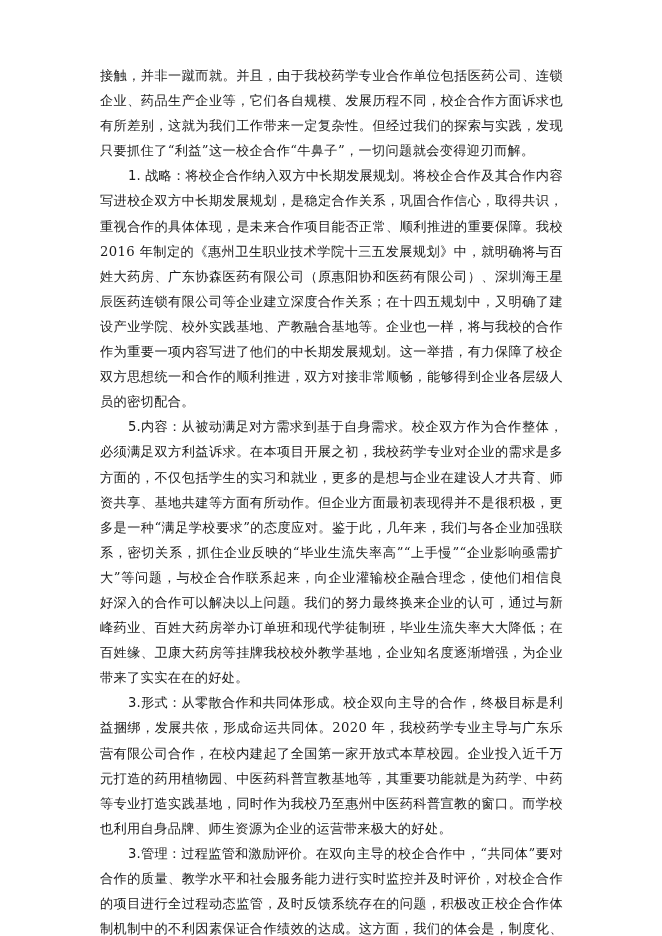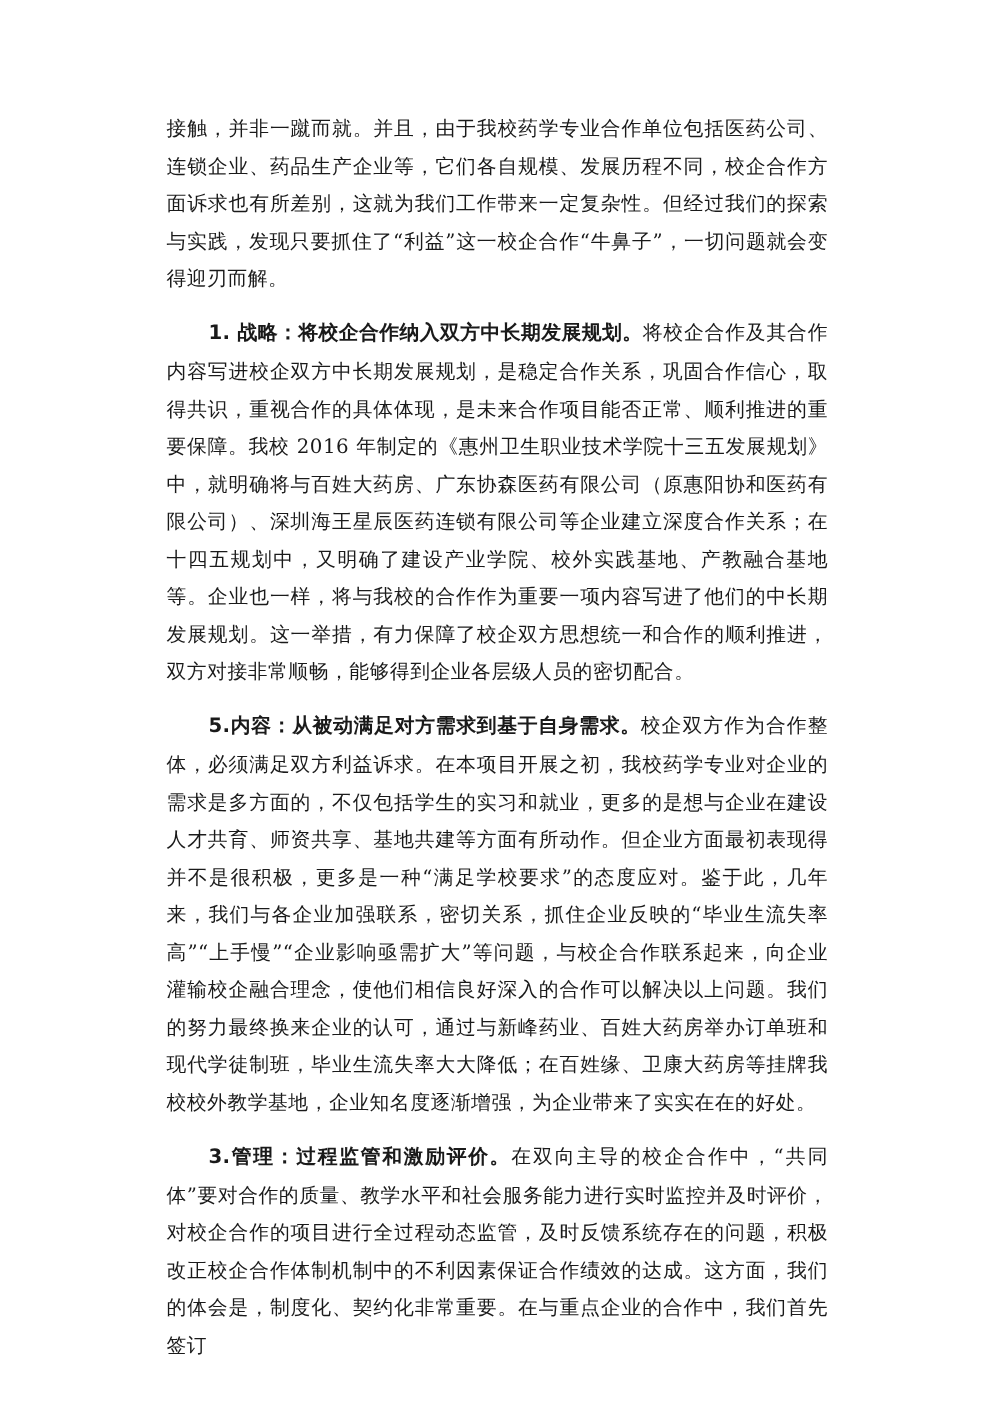--- a/index.html
+++ b/index.html
@@ -10,33 +10,36 @@
       top: 63px;
       width: 463px;
       font-family: "DejaVu Serif", "Liberation Serif", serif;
       font-size: 13.2px;
       line-height: 25.1px;
       color: #1a1a1a;
       text-align: justify;
       text-justify: inter-character;
       letter-spacing: 0.35px;
     }
-    .para { margin: 11px; }
+    .para { margin: 0; }
     .indent { text-indent: 28px; }
-    .bold { font-weight: bold; font-family: "DejaVu Sans", "Liberation Sans", sans-serif; letter-spacing: 0.1px; }
+    .bold { font-weight: normal; font-family: "DejaVu Sans", "Liberation Sans", sans-serif; letter-spacing: 0.1px; }
   </style>
 </head>
 <body>
 
 <div class="page">
   <p class="para">
     <span>接触，并非一蹴而就。并且，由于我校药学专业合作单位包括医药公司、连锁企业、药品生产企业等，它们各自规模、发展历程不同，校企合作方面诉求也有所差别，这就为我们工作带来一定复杂性。但经过我们的探索与实践，发现只要抓住了“利益”这一校企合作“牛鼻子”，一切问题就会变得迎刃而解。</span>
   </p>
   <p class="para indent">
     <span class="bold">1. 战略：将校企合作纳入双方中长期发展规划。</span><span>将校企合作及其合作内容写进校企双方中长期发展规划，是稳定合作关系，巩固合作信心，取得共识，重视合作的具体体现，是未来合作项目能否正常、顺利推进的重要保障。我校 2016 年制定的《惠州卫生职业技术学院十三五发展规划》中，就明确将与百姓大药房、广东协森医药有限公司（原惠阳协和医药有限公司）、深圳海王星辰医药连锁有限公司等企业建立深度合作关系；在十四五规划中，又明确了建设产业学院、校外实践基地、产教融合基地等。企业也一样，将与我校的合作作为重要一项内容写进了他们的中长期发展规划。这一举措，有力保障了校企双方思想统一和合作的顺利推进，双方对接非常顺畅，能够得到企业各层级人员的密切配合。</span>
   </p>
   <p class="para indent">
     <span class="bold">5.内容：从被动满足对方需求到基于自身需求。</span><span>校企双方作为合作整体，必须满足双方利益诉求。在本项目开展之初，我校药学专业对企业的需求是多方面的，不仅包括学生的实习和就业，更多的是想与企业在建设人才共育、师资共享、基地共建等方面有所动作。但企业方面最初表现得并不是很积极，更多是一种“满足学校要求”的态度应对。鉴于此，几年来，我们与各企业加强联系，密切关系，抓住企业反映的“毕业生流失率高”“上手慢”“企业影响亟需扩大”等问题，与校企合作联系起来，向企业灌输校企融合理念，使他们相信良好深入的合作可以解决以上问题。我们的努力最终换来企业的认可，通过与新峰药业、百姓大药房举办订单班和现代学徒制班，毕业生流失率大大降低；在百姓缘、卫康大药房等挂牌我校校外教学基地，企业知名度逐渐增强，为企业带来了实实在在的好处。</span>
   </p>
   <p class="para indent">
+    <span class="bold">3.形式：从零散合作和共同体形成。</span><span>校企双向主导的合作，终极目标是利益捆绑，发展共依，形成命运共同体。2020 年，我校药学专业主导与广东乐营有限公司合作，在校内建起了全国第一家开放式本草校园。企业投入近千万元打造的药用植物园、中医药科普宣教基地等，其重要功能就是为药学、中药等专业打造实践基地，同时作为我校乃至惠州中医药科普宣教的窗口。而学校也利用自身品牌、师生资源为企业的运营带来极大的好处。</span>
+  </p>
+  <p class="para indent">
     <span class="bold">3.管理：过程监管和激励评价。</span><span>在双向主导的校企合作中，“共同体”要对合作的质量、教学水平和社会服务能力进行实时监控并及时评价，对校企合作的项目进行全过程动态监管，及时反馈系统存在的问题，积极改正校企合作体制机制中的不利因素保证合作绩效的达成。这方面，我们的体会是，制度化、契约化非常重要。在与重点企业的合作中，我们首先签订</span>
   </p>
 </div>
 
 </body></html>

